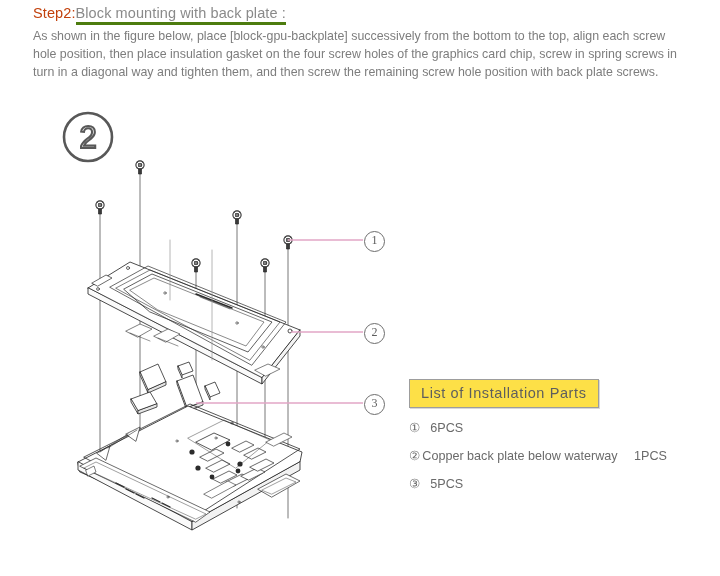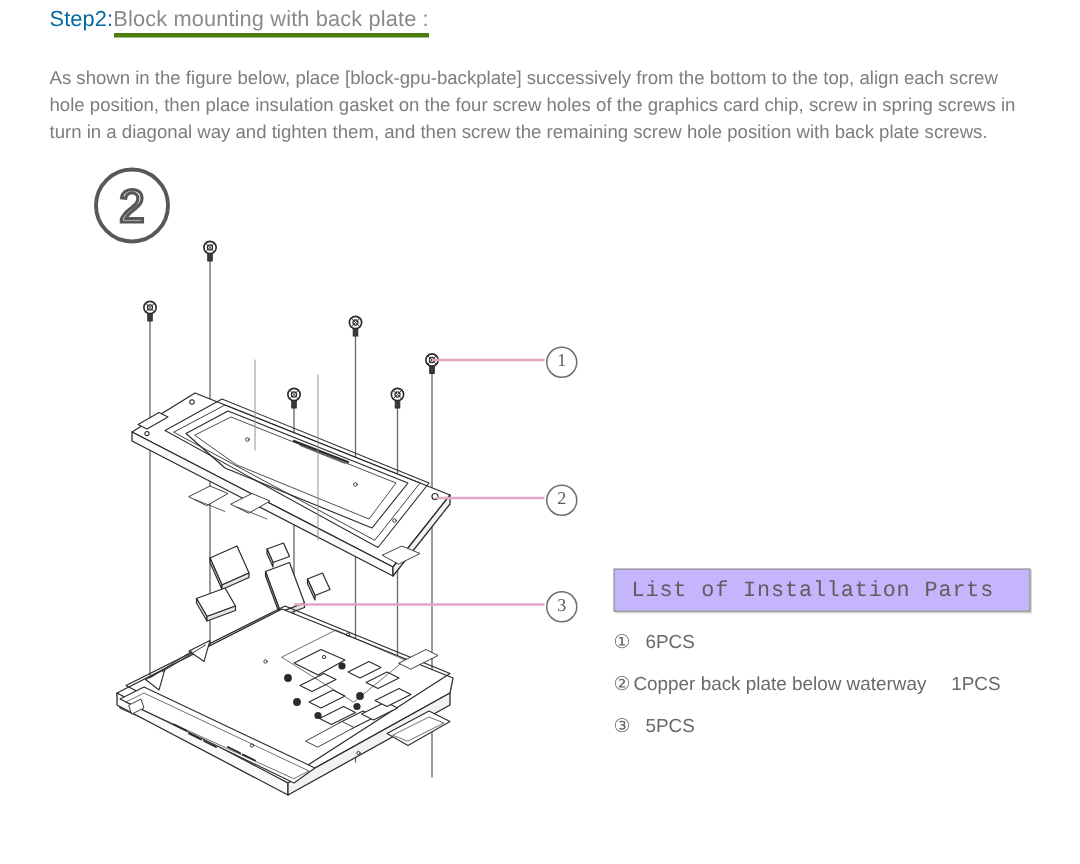--- a/index.html
+++ b/index.html
@@ -27,28 +27,28 @@
     top: 4px;
     width: 660px;
   }
   .step-line {
     font-size: 14.5px;
     color: #8a8a8a;
     letter-spacing: 0.1px;
     white-space: nowrap;
     line-height: 19px;
   }
-  .step-label { color: #0369a1; }
+  .step-label { color: #c2410c; }
   .step-title {
     color: #8a8a8a;
     border-bottom: 3px solid #4d7c0f;
     padding-bottom: 1px;
   }
   .body-text {
-    margin-top: 20px;
+    margin-top: 4px;
     font-size: 12.4px;
     line-height: 18.2px;
     color: #7d7d7d;
     width: 648px;
     text-align: left;
   }
 
   
   .step-badge {
     position: absolute;
@@ -86,24 +86,23 @@
   
   .parts-panel {
     position: absolute;
     left: 409px;
     top: 379px;
     width: 258px;
   }
   .parts-title-box {
     display: inline-block;
     border: 1.2px solid #9d9d9d;
-    background: #c4b5fd;
-    padding: 4px 23px 5px 11px;
+    background: #fde047;
+    padding: 4px 11px 5px 11px;
     box-shadow: 1px 1px 0 #d8d8d8;
-    font-family: Liberation Mono, monospace;
   }
   .parts-title {
     font-size: 14.5px;
     color: #5e5e5e;
     letter-spacing: 0.6px;
     white-space: nowrap;
   }
   .parts-rows {
     margin-top: 12px;
   }

